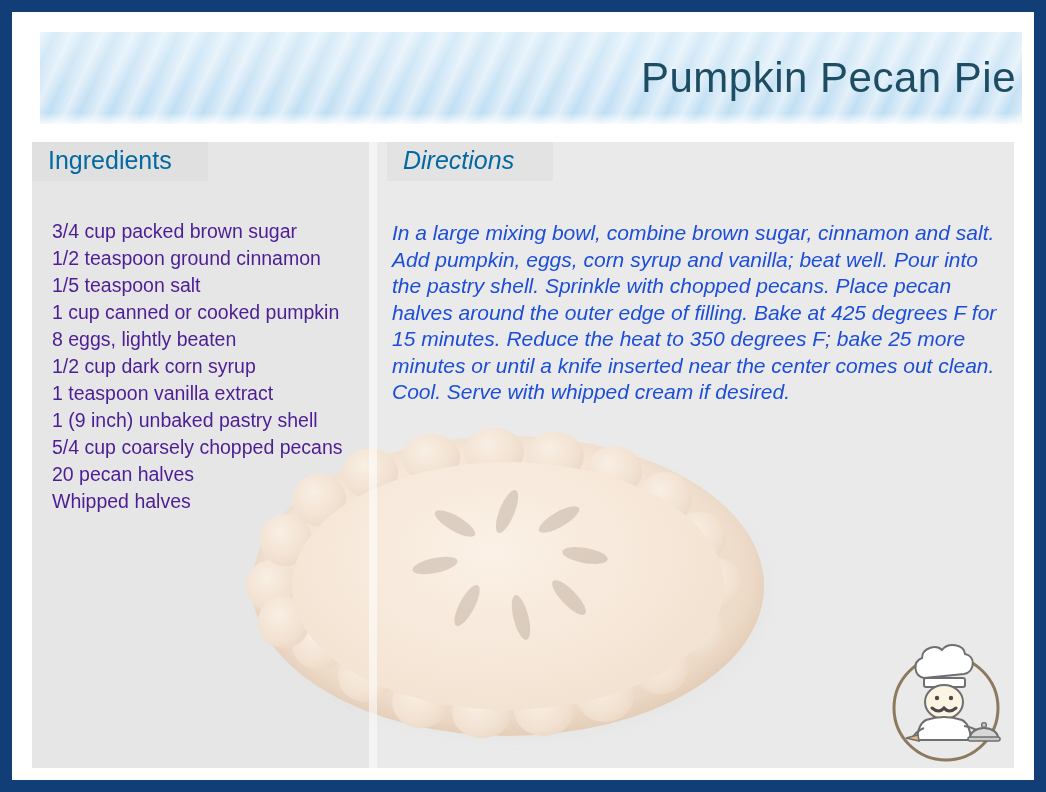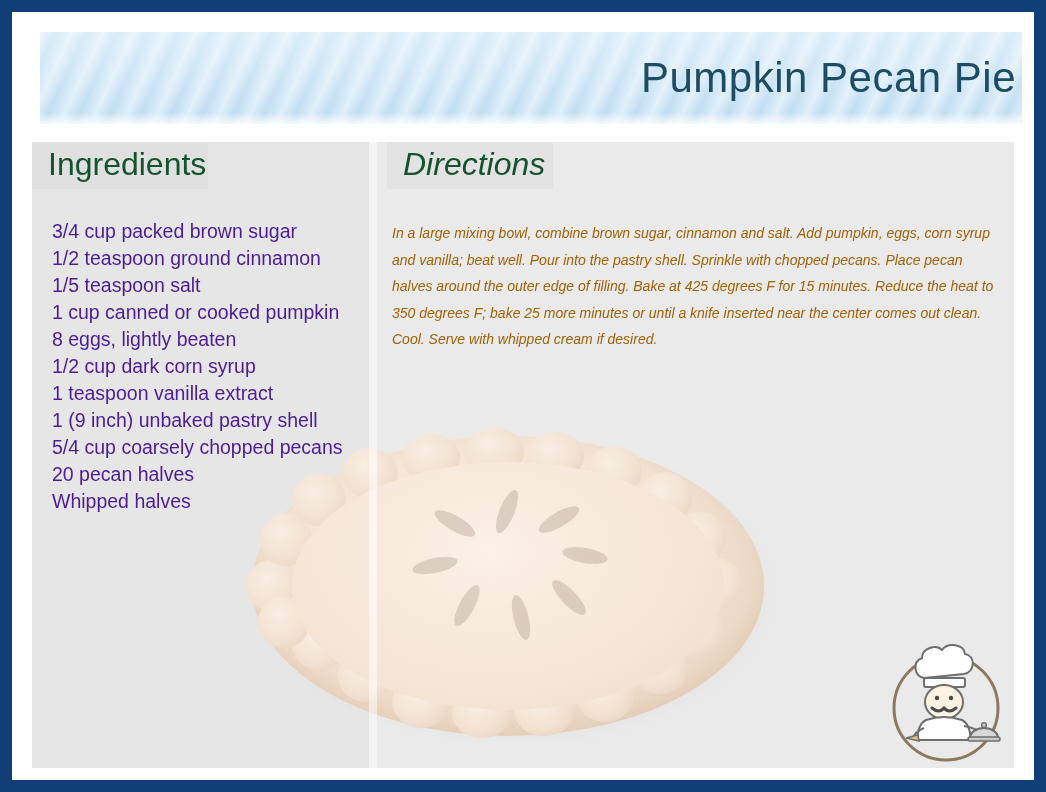--- a/index.html
+++ b/index.html
@@ -85,22 +85,22 @@
     background: #eaeaea;
     font-style: italic;
   }
 
   .tab {
     position: absolute;
     top: 0;
     left: 0;
     background: #e0e0e0;
     padding: 4px 18px 6px 16px;
-    font-size: 32px;
-    color: #14532d;
+    font-size: 25px;
+    color: #0369a1;
   }
   .tab.ing { width: 176px; box-sizing: border-box; background: #e0e0e0; }
   .tab.dir { width: 166px; box-sizing: border-box; background: #e3e3e3; left: 10px; }
 
   .ingredients-list {
     position: absolute;
     left: 20px;
     top: 76px;
     right: 4px;
     font-size: 19.5px;
@@ -109,23 +109,23 @@
   }
   .ingredients-list div {
     white-space: nowrap;
   }
 
   .directions-text {
     position: absolute;
     left: 15px;
     top: 78px;
     right: 16px;
-    font-size: 14px;
+    font-size: 21px;
     line-height: 26.5px;
-    color: #a16207;
+    color: #1d4ed8;
     text-align: left;
   }
 
   
   .pie-wrap {
     position: absolute;
     left: 222px;
     top: 404px;
     width: 540px;
     height: 330px;

